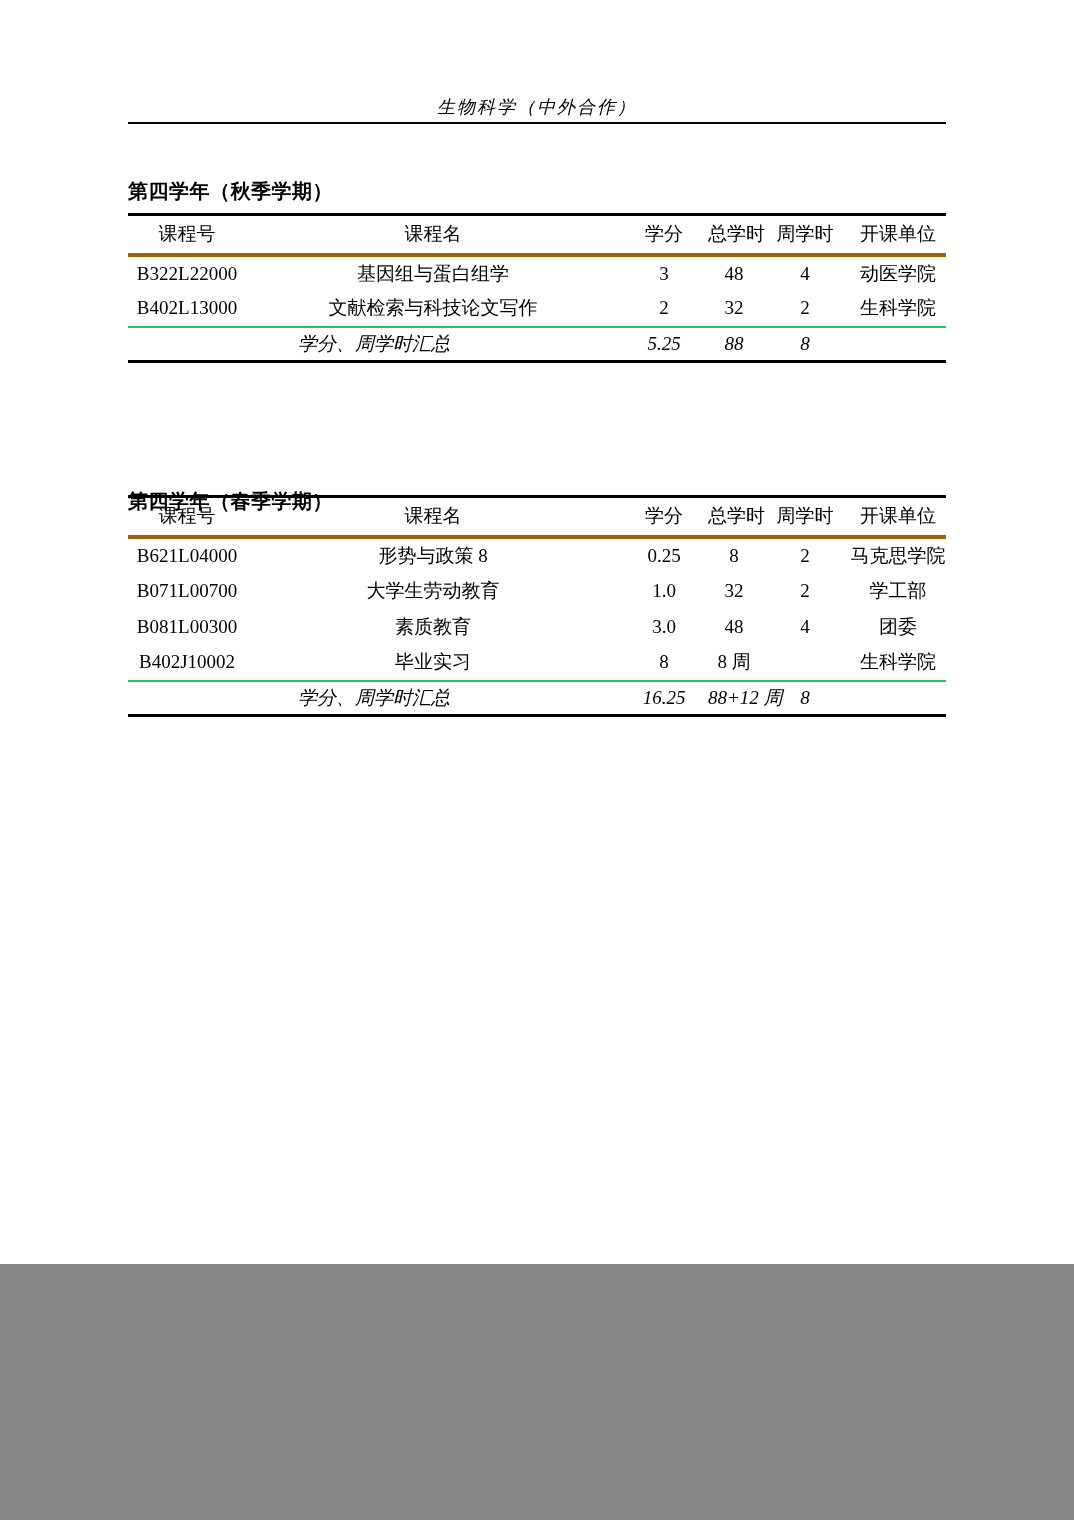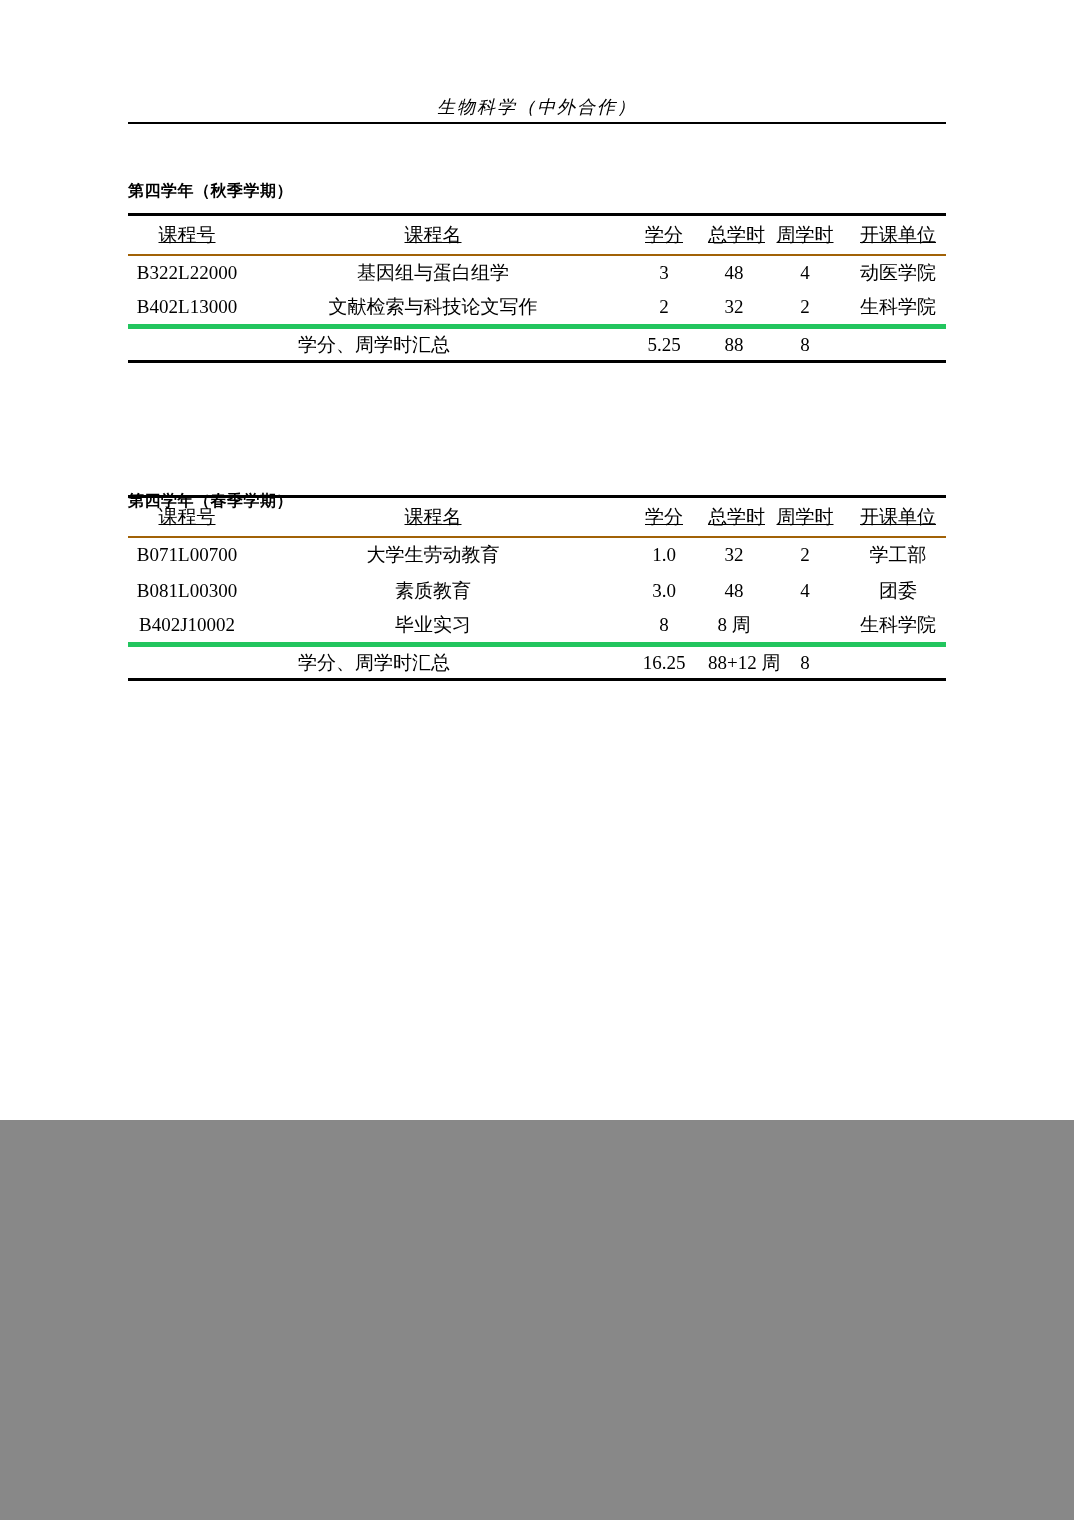--- a/index.html
+++ b/index.html
@@ -1,19 +1,19 @@
 <!DOCTYPE html>
 <html><head>
 <meta charset="utf-8">
 <style>
   * { margin:0; padding:0; box-sizing:border-box; }
   html,body { background:#888; }
   .page {
     position:relative;
-    width:1074px; height:1120px;
+    width:1074px; height:1264px;
     background:#ffffff;
     margin:0 auto;
     font-family:"Liberation Serif", "DejaVu Serif", serif;
     color:#000;
     overflow:hidden;
   }
   .content-col { position:absolute; left:128px; width:818px; }
 
   .running-header-text {
     top:94px; height:26px;
@@ -24,21 +24,21 @@
     line-height:26px;
   }
   .running-header-rule {
     top:122px; height:0;
     border-top:2px solid #000;
   }
 
   .section-heading {
     font-family:"Liberation Sans", "DejaVu Sans", sans-serif;
     font-weight:700;
-    font-size:16px;
+    font-size:20px;
     line-height:30px;
     text-align:left;
     letter-spacing:0.5px;
   }
   #heading-fall   { top:176px; }
   #heading-spring { top:458px;margin-top:28px; }
 
   table.course-table {
     border-collapse:collapse;
     table-layout:fixed;
@@ -51,23 +51,23 @@
   #table-spring { position:absolute; left:128px; top:495px; }
 
   table.course-table th, table.course-table td {
     text-align:center;
     vertical-align:middle;
     font-weight:normal;
     white-space:nowrap;
     padding:0;
     overflow:visible;
   }
-  tr.header-row  { height:40px; border-bottom:2px solid #a16207;text-decoration:underline; }
+  tr.header-row  { height:40px; border-bottom:4px solid #a16207; }
   tr.data-row    { height:36px; }
-  tr.summary-row { height:35px; border-top:5px solid #22c55e; }
+  tr.summary-row { height:35px; border-top:2px solid #22c55e;font-style:italic; }
 
   col.c-code  { width:118px; }
   col.c-name  { width:374px; }
   col.c-cred  { width:88px;  }
   col.c-tot   { width:52px;  }
   col.c-week  { width:90px;  }
   col.c-dept  { width:96px;  }
 </style>
 </head>
 <body>
@@ -141,20 +141,28 @@
         <th>课程号</th>
         <th>课程名</th>
         <th>学分</th>
         <th>总学时</th>
         <th>周学时</th>
         <th>开课单位</th>
       </tr>
     </thead>
     <tbody>
       <tr class="data-row">
+        <td>B621L04000</td>
+        <td>形势与政策 8</td>
+        <td>0.25</td>
+        <td>8</td>
+        <td>2</td>
+        <td>马克思学院</td>
+      </tr>
+      <tr class="data-row">
         <td>B071L00700</td>
         <td>大学生劳动教育</td>
         <td>1.0</td>
         <td>32</td>
         <td>2</td>
         <td>学工部</td>
       </tr>
       <tr class="data-row">
         <td>B081L00300</td>
         <td>素质教育</td>

